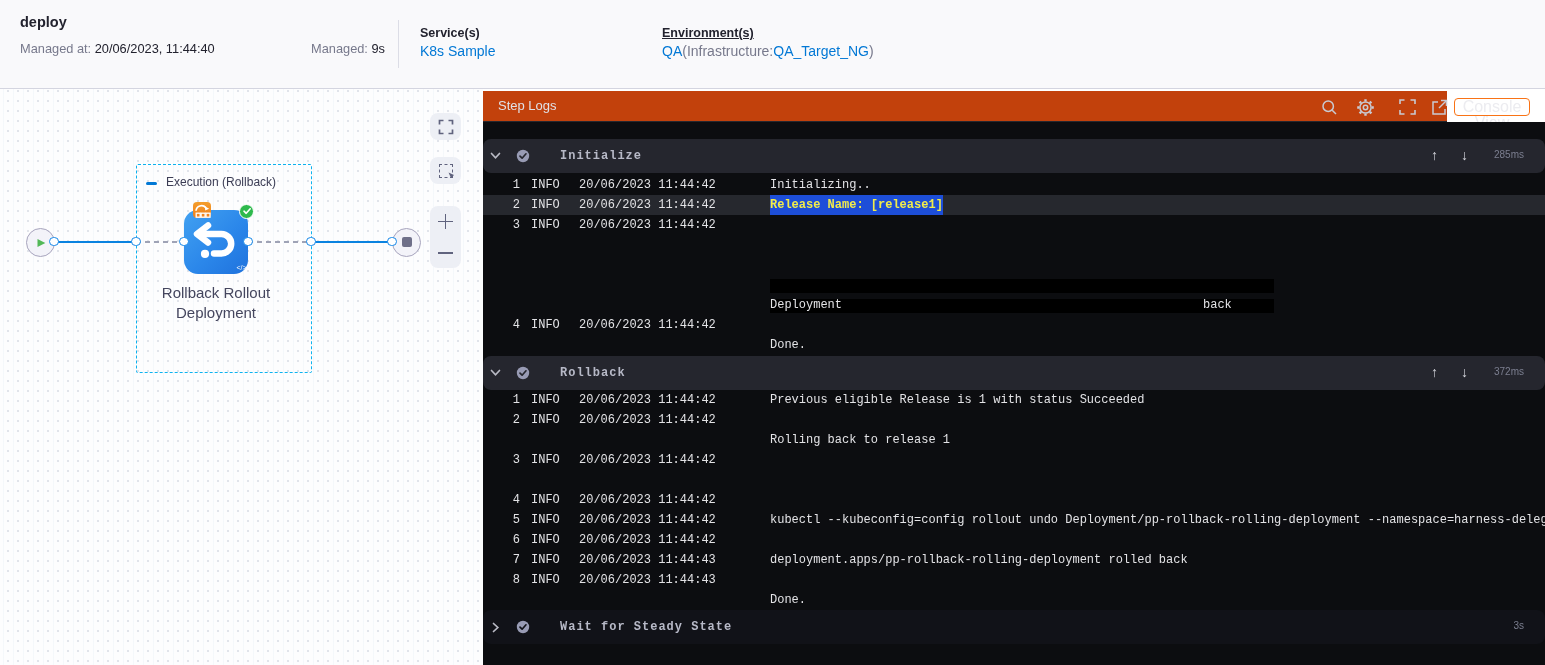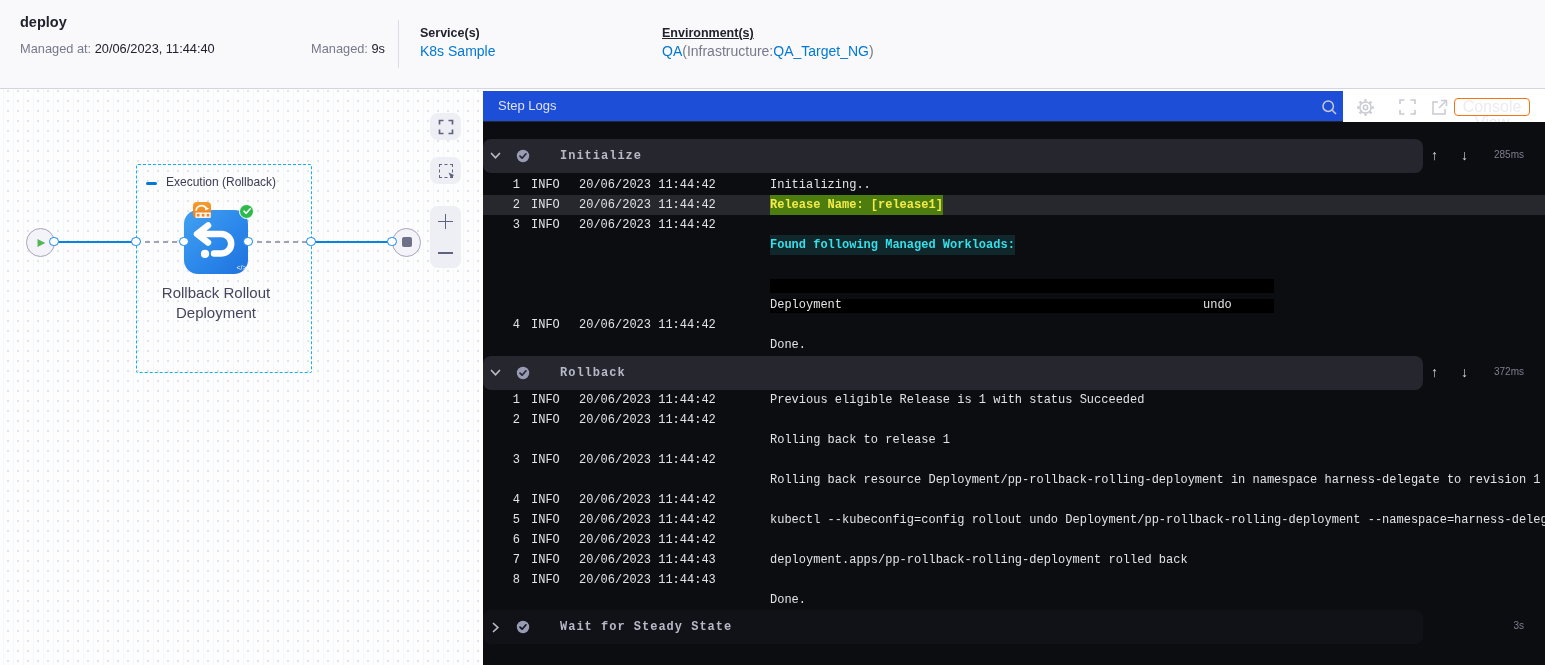--- a/index.html
+++ b/index.html
@@ -27,24 +27,24 @@
   .solidline { height:2px; background:#0b83e0; top:152px; }
   .dashline { height:2px; top:152px;
     background:repeating-linear-gradient(90deg,#9fa3b6 0 5px,transparent 5px 9px);
   }
   .bignode { width:29px; height:29px; border-radius:50%; background:#f3f3f9;
              border:1px solid #a7a4bd; }
   .cbtn { left:430px; width:31px; border-radius:8px; background:#edeff5; }
 
   
   #console { left:483px; top:89px; width:1062px; height:576px; background:#fff; }
-  #toolbar { left:0; top:2px; width:860px; height:31px; background:#1d4ed8;
+  #toolbar { left:0; top:2px; width:964px; height:31px; background:#c2410c;
              border-bottom:1px solid #26272e; }
   #logbg { left:0; top:33px; width:1062px; height:543px; background:#0c0d10; }
-  .sechdr { left:0; width:940px; height:34px; background:#25262e; border-radius:8px;padding-left:8px; }
+  .sechdr { left:0; width:1062px; height:34px; background:#25262e; border-radius:8px;padding-left:8px; }
   .sechdr.dim { background:#111218; }
   .mono { font-family:"Liberation Mono", monospace; font-size:12px; line-height:20px;
           color:#e3e3e6; white-space:pre; }
   .seclabel { font-family:"Liberation Mono", monospace; font-size:12px; font-weight:bold;
           letter-spacing:1px; color:#b7b9c7; }
   .row { left:0; width:1062px; height:20px; }
   .ln  { left:0; width:37px; text-align:right; }
   .lv  { left:48px; }
   .ts  { left:96px; }
   .msg { left:287px; }
@@ -178,24 +178,23 @@
       <div class="abs arrowsym" style="left:978px; top:8px;">↓</div>
       <div class="abs dur" style="left:941px; top:10px; width:100px; text-align:right;">285ms</div>
     </div>
 
     <div class="abs row" style="top:106px; background:#26282e;"></div>
 
     <div class="abs" style="left:287px; top:189.5px; width:504px; height:14px; background:#000;"></div>
     <div class="abs" style="left:287px; top:209.5px; width:504px; height:14px; background:#000;"></div>
 
     <div class="abs row mono" style="top:86px;"><span class="abs ln">1</span><span class="abs lv">INFO</span><span class="abs ts">20/06/2023 11:44:42</span><span class="abs msg">Initializing..</span></div>
-    <div class="abs row mono" style="top:106px;"><span class="abs ln">2</span><span class="abs lv">INFO</span><span class="abs ts">20/06/2023 11:44:42</span><span class="abs msg" style="font-weight:bold; color:#f2ec4a; background:#4d7c0f;">Release Name: [release1]</span></div>
+    <div class="abs row mono" style="top:106px;"><span class="abs ln">2</span><span class="abs lv">INFO</span><span class="abs ts">20/06/2023 11:44:42</span><span class="abs msg" style="font-weight:bold; color:#f2ec4a; background:#1d4ed8;">Release Name: [release1]</span></div>
     <div class="abs row mono" style="top:126px;"><span class="abs ln">3</span><span class="abs lv">INFO</span><span class="abs ts">20/06/2023 11:44:42</span></div>
-    <div class="abs row mono" style="top:146px;"><span class="abs msg" style="font-weight:bold; color:#38dfe8; background:#10282c;">Found following Managed Workloads:</span></div>
-    <div class="abs row mono" style="top:206px;"><span class="abs msg">Deployment</span><span class="abs" style="left:720px;">undo</span></div>
+    <div class="abs row mono" style="top:206px;"><span class="abs msg">Deployment</span><span class="abs" style="left:720px;">back</span></div>
     <div class="abs row mono" style="top:226px;"><span class="abs ln">4</span><span class="abs lv">INFO</span><span class="abs ts">20/06/2023 11:44:42</span></div>
     <div class="abs row mono" style="top:246px;"><span class="abs msg">Done.</span></div>
 
     <div class="abs sechdr" style="top:267px;">
       <svg class="abs" style="left:7px; top:13px;" width="11" height="8" viewBox="0 0 11 8">
           <path d="M1.5 1.5 L5.5 5.8 L9.5 1.5" fill="none" stroke="#b9bac4" stroke-width="1.7" stroke-linecap="round"></path>
         </svg>
       <svg class="abs" style="left:33px; top:10px;" width="14" height="14" viewBox="0 0 14 14">
         <circle cx="7" cy="7" r="6.2" fill="#989bb4"></circle>
         <path d="M4 7.2 L6.1 9.2 L10 4.8" fill="none" stroke="#25262e" stroke-width="1.7" stroke-linecap="round" stroke-linejoin="round"></path>
@@ -203,21 +202,20 @@
       <div class="abs seclabel" style="left:77px; top:10px;">Rollback</div>
       <div class="abs arrowsym" style="left:948px; top:8px;">↑</div>
       <div class="abs arrowsym" style="left:978px; top:8px;">↓</div>
       <div class="abs dur" style="left:941px; top:10px; width:100px; text-align:right;">372ms</div>
     </div>
 
     <div class="abs row mono" style="top:301px;"><span class="abs ln">1</span><span class="abs lv">INFO</span><span class="abs ts">20/06/2023 11:44:42</span><span class="abs msg">Previous eligible Release is 1 with status Succeeded</span></div>
     <div class="abs row mono" style="top:321px;"><span class="abs ln">2</span><span class="abs lv">INFO</span><span class="abs ts">20/06/2023 11:44:42</span></div>
     <div class="abs row mono" style="top:341px;"><span class="abs msg">Rolling back to release 1</span></div>
     <div class="abs row mono" style="top:361px;"><span class="abs ln">3</span><span class="abs lv">INFO</span><span class="abs ts">20/06/2023 11:44:42</span></div>
-    <div class="abs row mono" style="top:381px;"><span class="abs msg">Rolling back resource Deployment/pp-rollback-rolling-deployment in namespace harness-delegate to revision 1</span></div>
     <div class="abs row mono" style="top:401px;"><span class="abs ln">4</span><span class="abs lv">INFO</span><span class="abs ts">20/06/2023 11:44:42</span></div>
     <div class="abs row mono" style="top:421px;"><span class="abs ln">5</span><span class="abs lv">INFO</span><span class="abs ts">20/06/2023 11:44:42</span><span class="abs msg">kubectl --kubeconfig=config rollout undo Deployment/pp-rollback-rolling-deployment --namespace=harness-delegate</span></div>
     <div class="abs row mono" style="top:441px;"><span class="abs ln">6</span><span class="abs lv">INFO</span><span class="abs ts">20/06/2023 11:44:42</span></div>
     <div class="abs row mono" style="top:461px;"><span class="abs ln">7</span><span class="abs lv">INFO</span><span class="abs ts">20/06/2023 11:44:43</span><span class="abs msg">deployment.apps/pp-rollback-rolling-deployment rolled back</span></div>
     <div class="abs row mono" style="top:481px;"><span class="abs ln">8</span><span class="abs lv">INFO</span><span class="abs ts">20/06/2023 11:44:43</span></div>
     <div class="abs row mono" style="top:501px;"><span class="abs msg">Done.</span></div>
 
     <div class="abs sechdr dim" style="top:521px;">
       <svg class="abs" style="left:9px; top:11.5px;" width="8" height="11" viewBox="0 0 8 11">
           <path d="M1.5 1.5 L5.8 5.5 L1.5 9.5" fill="none" stroke="#b9bac4" stroke-width="1.7" stroke-linecap="round"></path>

